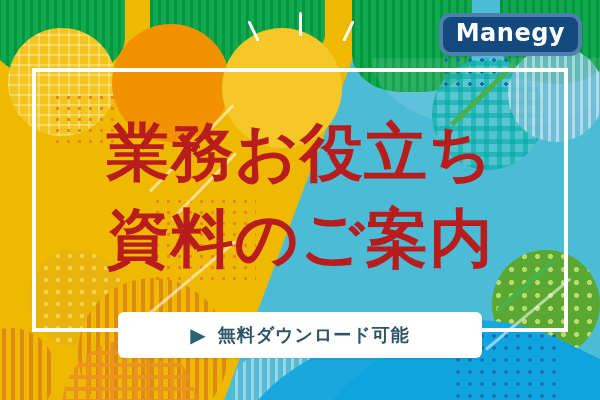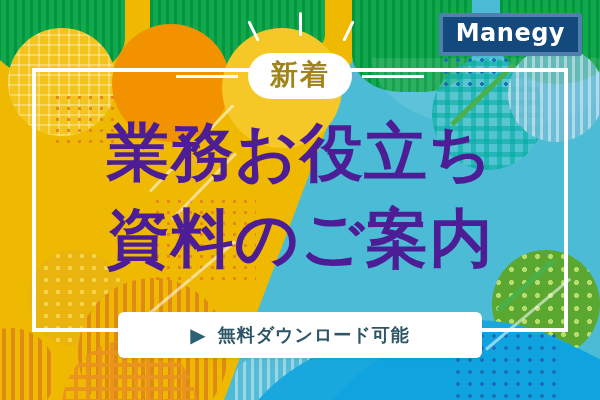--- a/index.html
+++ b/index.html
@@ -192,21 +192,21 @@
   }
   .spark.s1 { left: 252px; top: 20px; height: 22px; transform: rotate(-26deg); }
   .spark.s2 { left: 299px; top: 12px; height: 24px; }
   .spark.s3 { left: 347px; top: 20px; height: 22px; transform: rotate(26deg); }
 
   
   .headline {
     position: absolute;
     left: 0; right: 0; top: 110px;
     text-align: center;
-    color: #4c1d95;
+    color: #b91c1c;
     font-size: 63px;
     font-weight: 700;
     line-height: 1.36;
     letter-spacing: 1px;
     white-space: nowrap;
   }
   .headline .ln { display: block; }
 
   
   .cta {
@@ -233,21 +233,21 @@
     letter-spacing: 1px;
     white-space: nowrap;
   }
 
   
   .logo {
     position: absolute;
     right: 18px; top: 13px;
     background: #14497e;
     border: 4px solid #4f7fad;
-    border-radius: 2px;
+    border-radius: 12px;
     padding: 4px 13px 6px;
   }
   .logo-text {
     color: #ffffff;
     font-size: 24px;
     font-weight: 700;
     letter-spacing: 0.5px;
     line-height: 1.05;
   }
 </style>
@@ -292,25 +292,20 @@
   <div class="slash" style="left:486px;top:348px; width:110px; transform: rotate(-40deg);"></div>
   <div class="slash-green" style="left:452px;top:122px; width:86px;  transform: rotate(-44deg);"></div>
   <div class="slash-green" style="left:498px;top:308px; width:76px;  transform: rotate(-42deg);"></div>
 
   <div class="frame"></div>
 
   <div class="spark s1"></div>
   <div class="spark s2"></div>
   <div class="spark s3"></div>
 
-  <div class="badge-row">
-    <div class="badge-line"></div>
-    <div class="badge-pill">新着</div>
-    <div class="badge-line"></div>
-  </div>
 
   <div class="headline">
     <span class="ln">業務お役立ち</span>
     <span class="ln">資料のご案内</span>
   </div>
 
   <div class="cta">
     <span class="cta-arrow">▶</span>
     <span class="cta-text">無料ダウンロード可能</span>
   </div>

